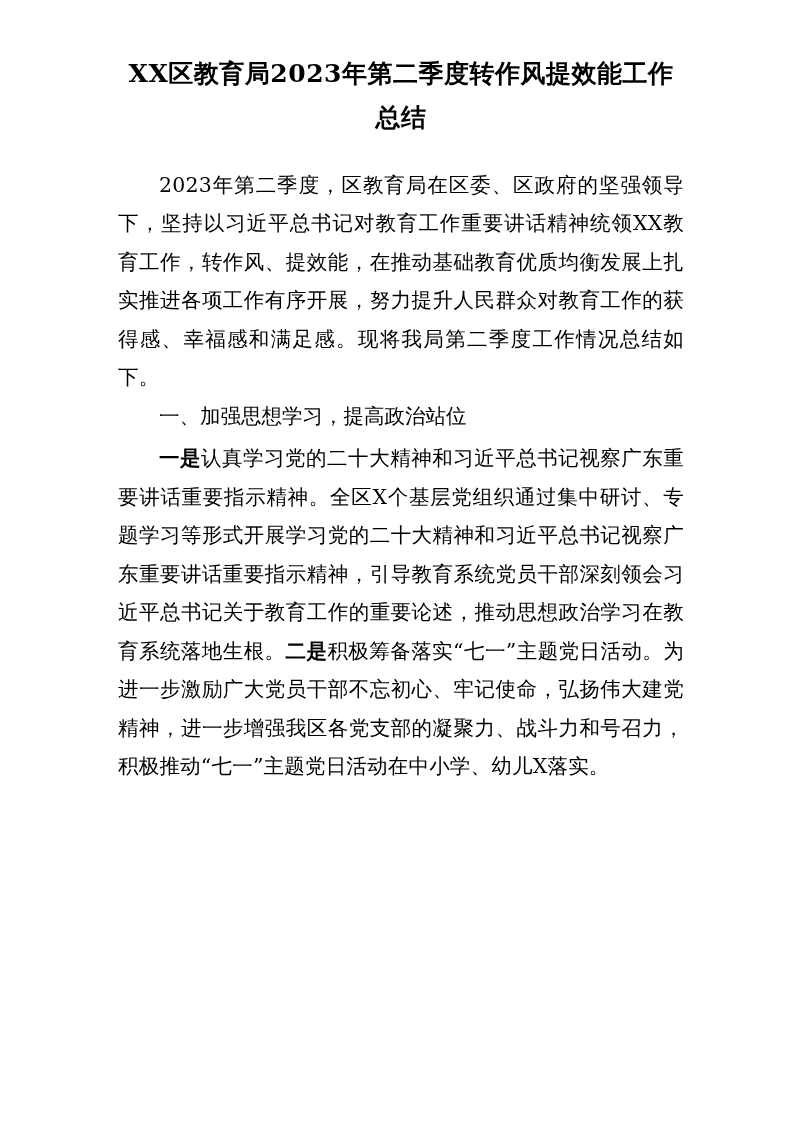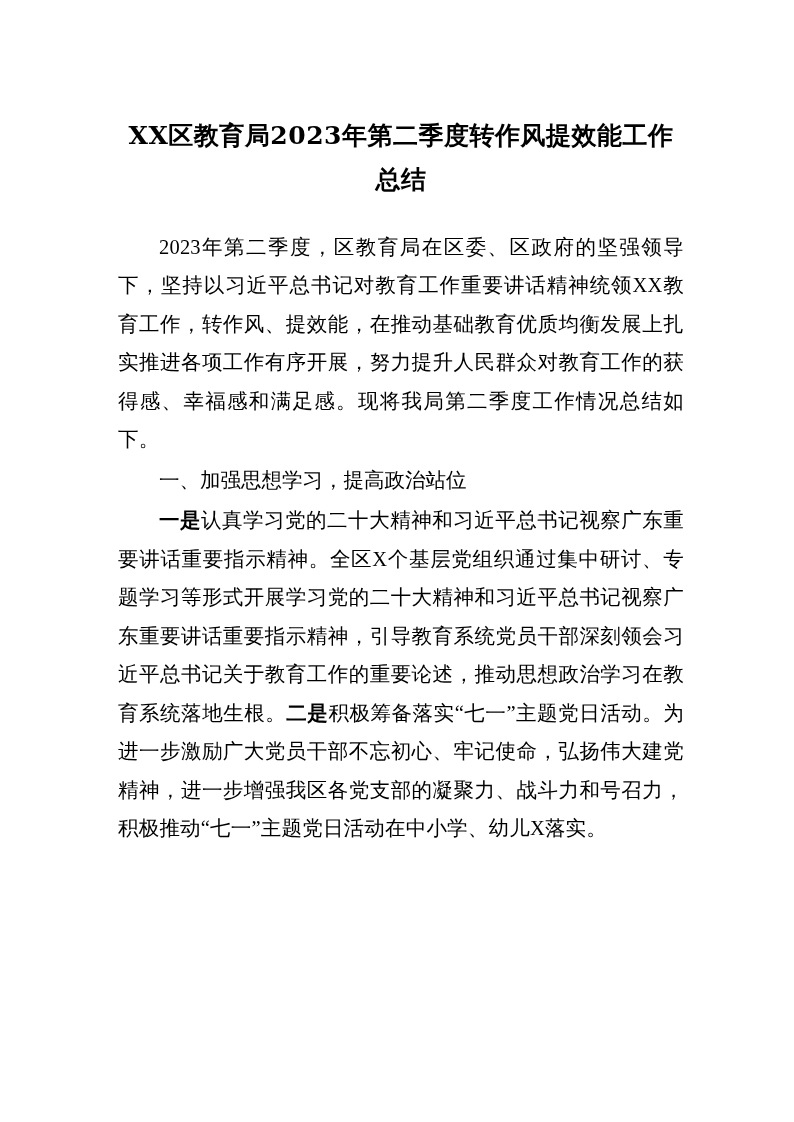--- a/index.html
+++ b/index.html
@@ -12,48 +12,48 @@
     height: 1122px;
     font-family: "DejaVu Serif", "Liberation Serif", serif;
     color: #000000;
     overflow: hidden;
   }
   .page {
     position: relative;
     width: 794px;
     height: 864px;
     box-sizing: border-box;
-    padding: 114px 110px 60px 118px;
+    padding: 52px 110px 60px 118px;
   }
   .doc-title {
     font-size: 25px;
     font-weight: bold;
     text-align: center;
     line-height: 1.75;
     letter-spacing: 0.5px;
     margin: 0 0 26px 0;
     padding: 0 6px;
   }
   .para {
     font-size: 20.5px;
     line-height: 1.88;
     text-align: justify;
     text-justify: inter-ideograph;
     margin: 0 0 2px 0;
     letter-spacing: 0.2px;
   }
   .indent {
     text-indent: 2em;
-    font-family: Liberation Serif, serif;
   }
   .heading-para {
     text-indent: 2em;
     font-size: 20.5px;
     line-height: 1.88;
     margin: 0 0 2px 0;
+    font-family: Liberation Mono, monospace;
   }
   .bold {
     font-weight: bold;
   }
   .boxed {
     border: 1px solid #000;
     padding: 0 1px;
   }
 </style>
 </head>

